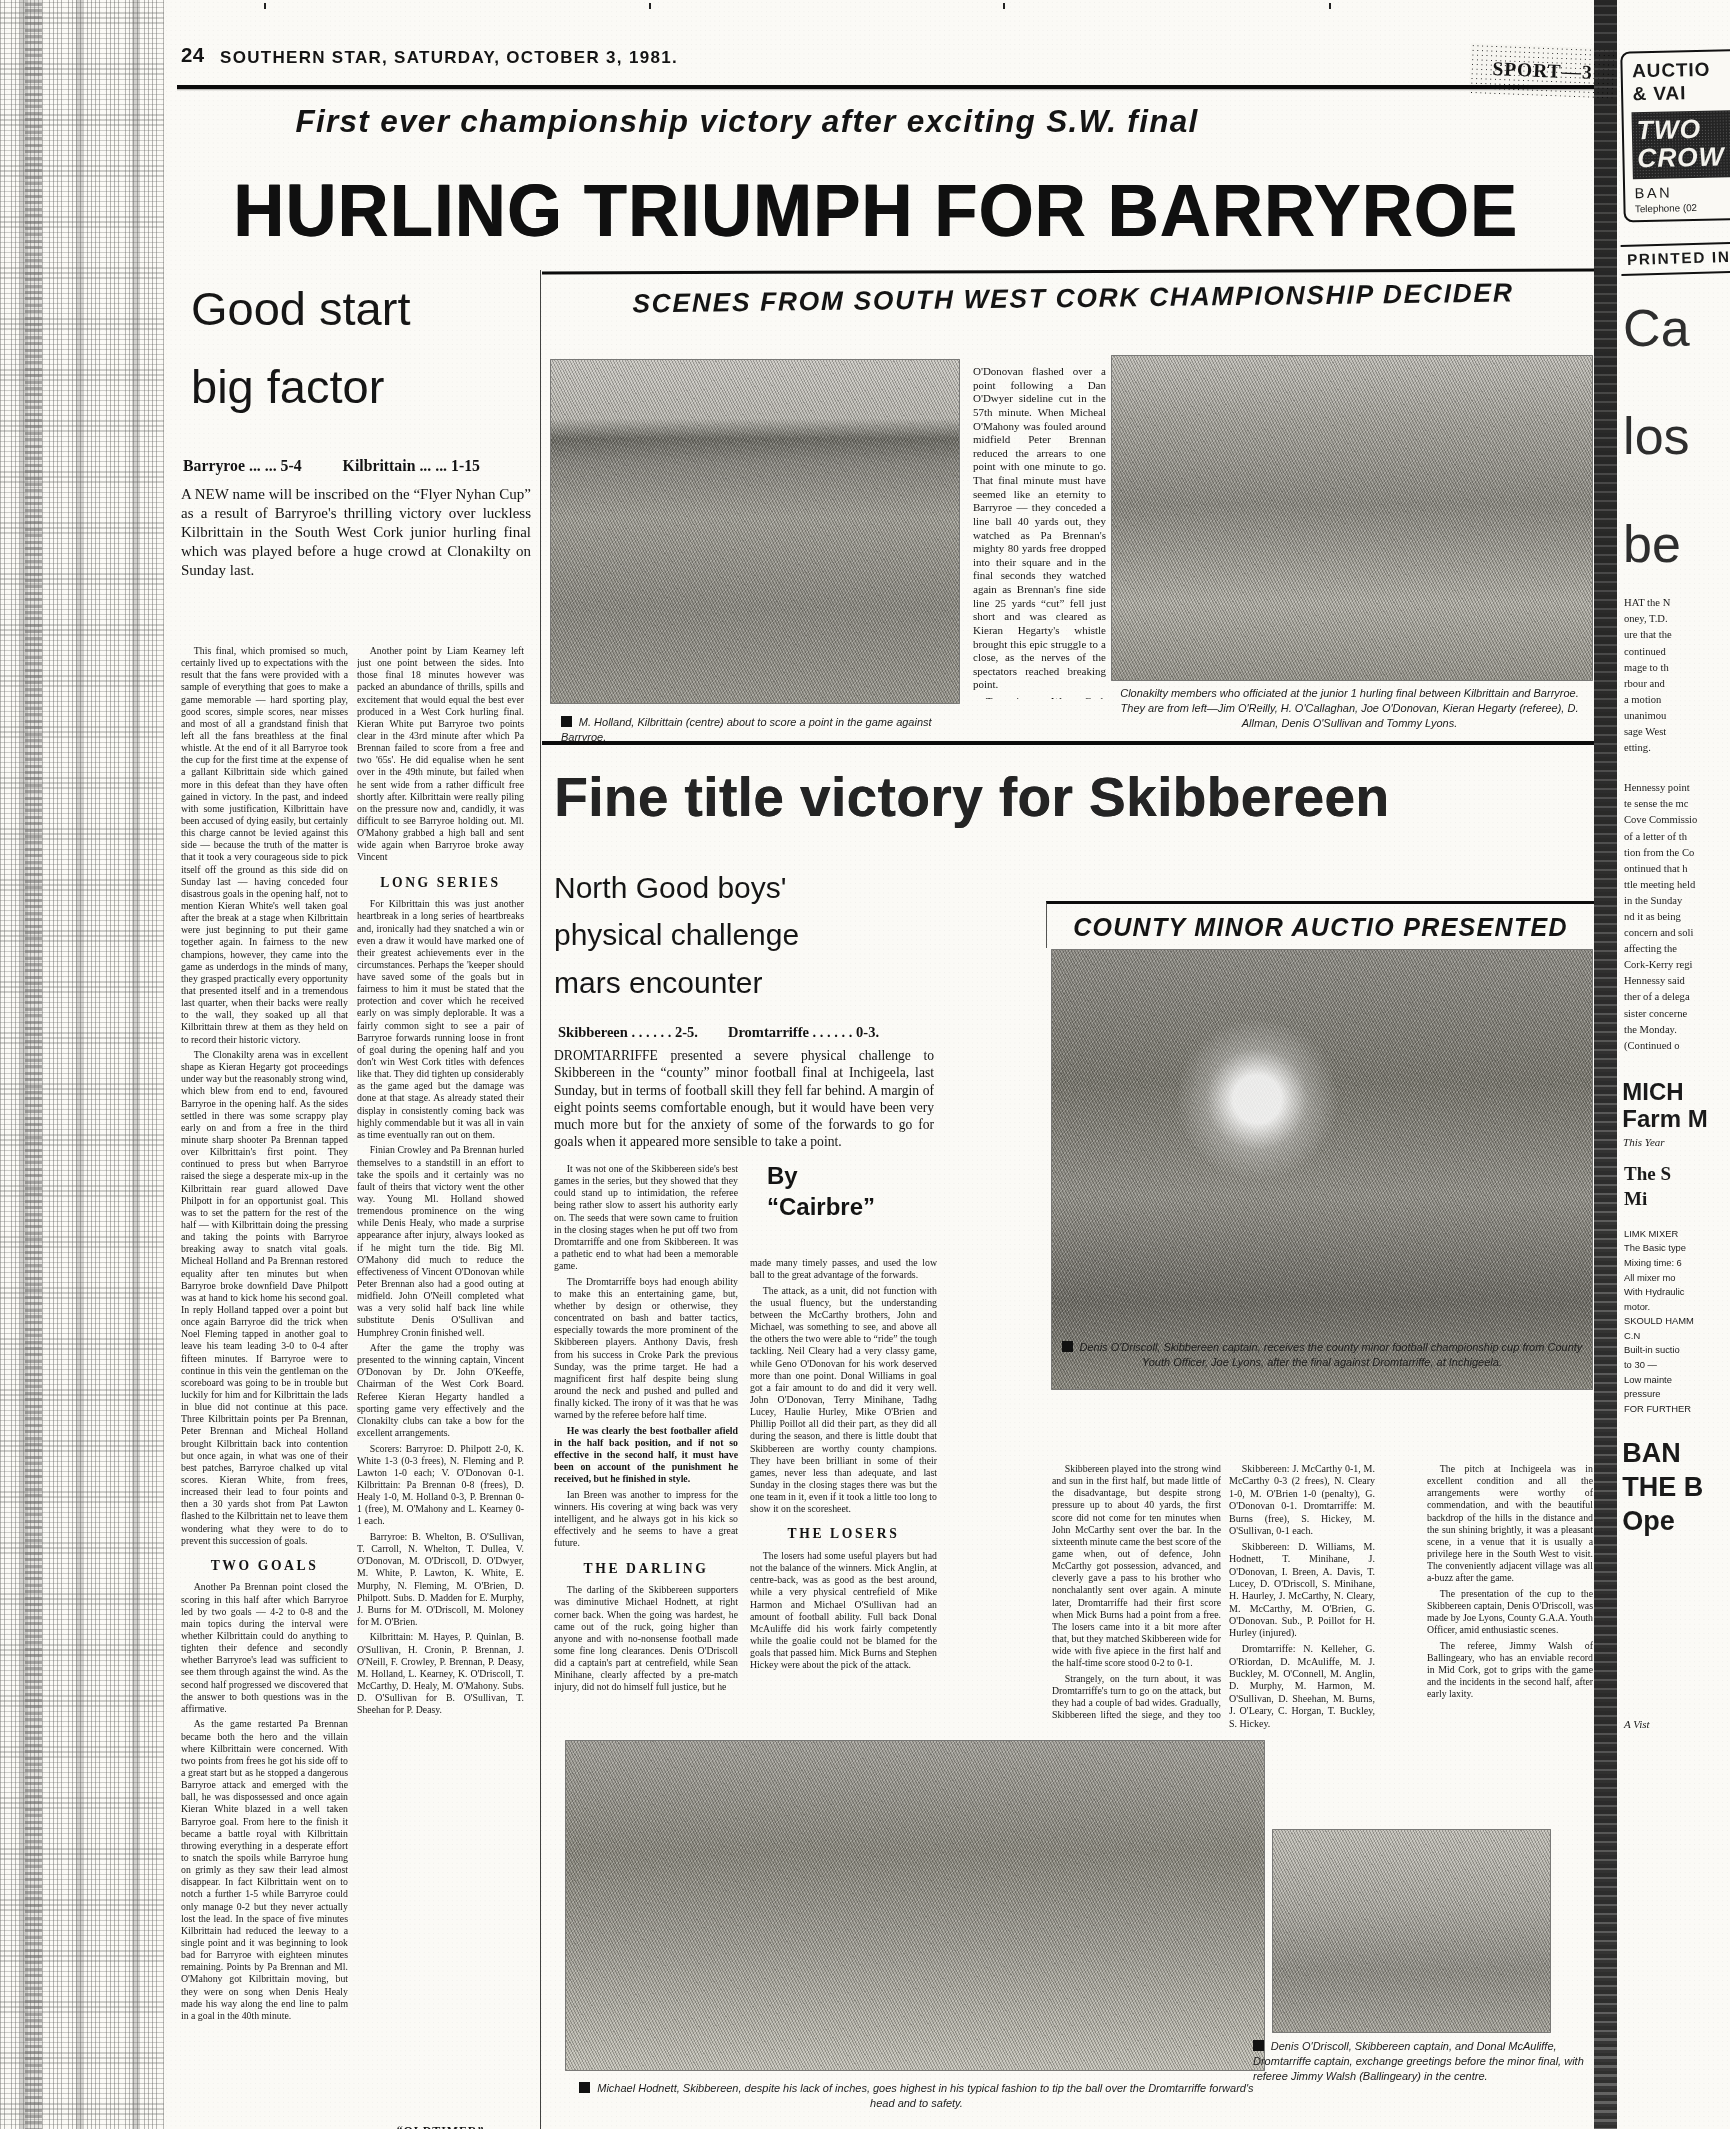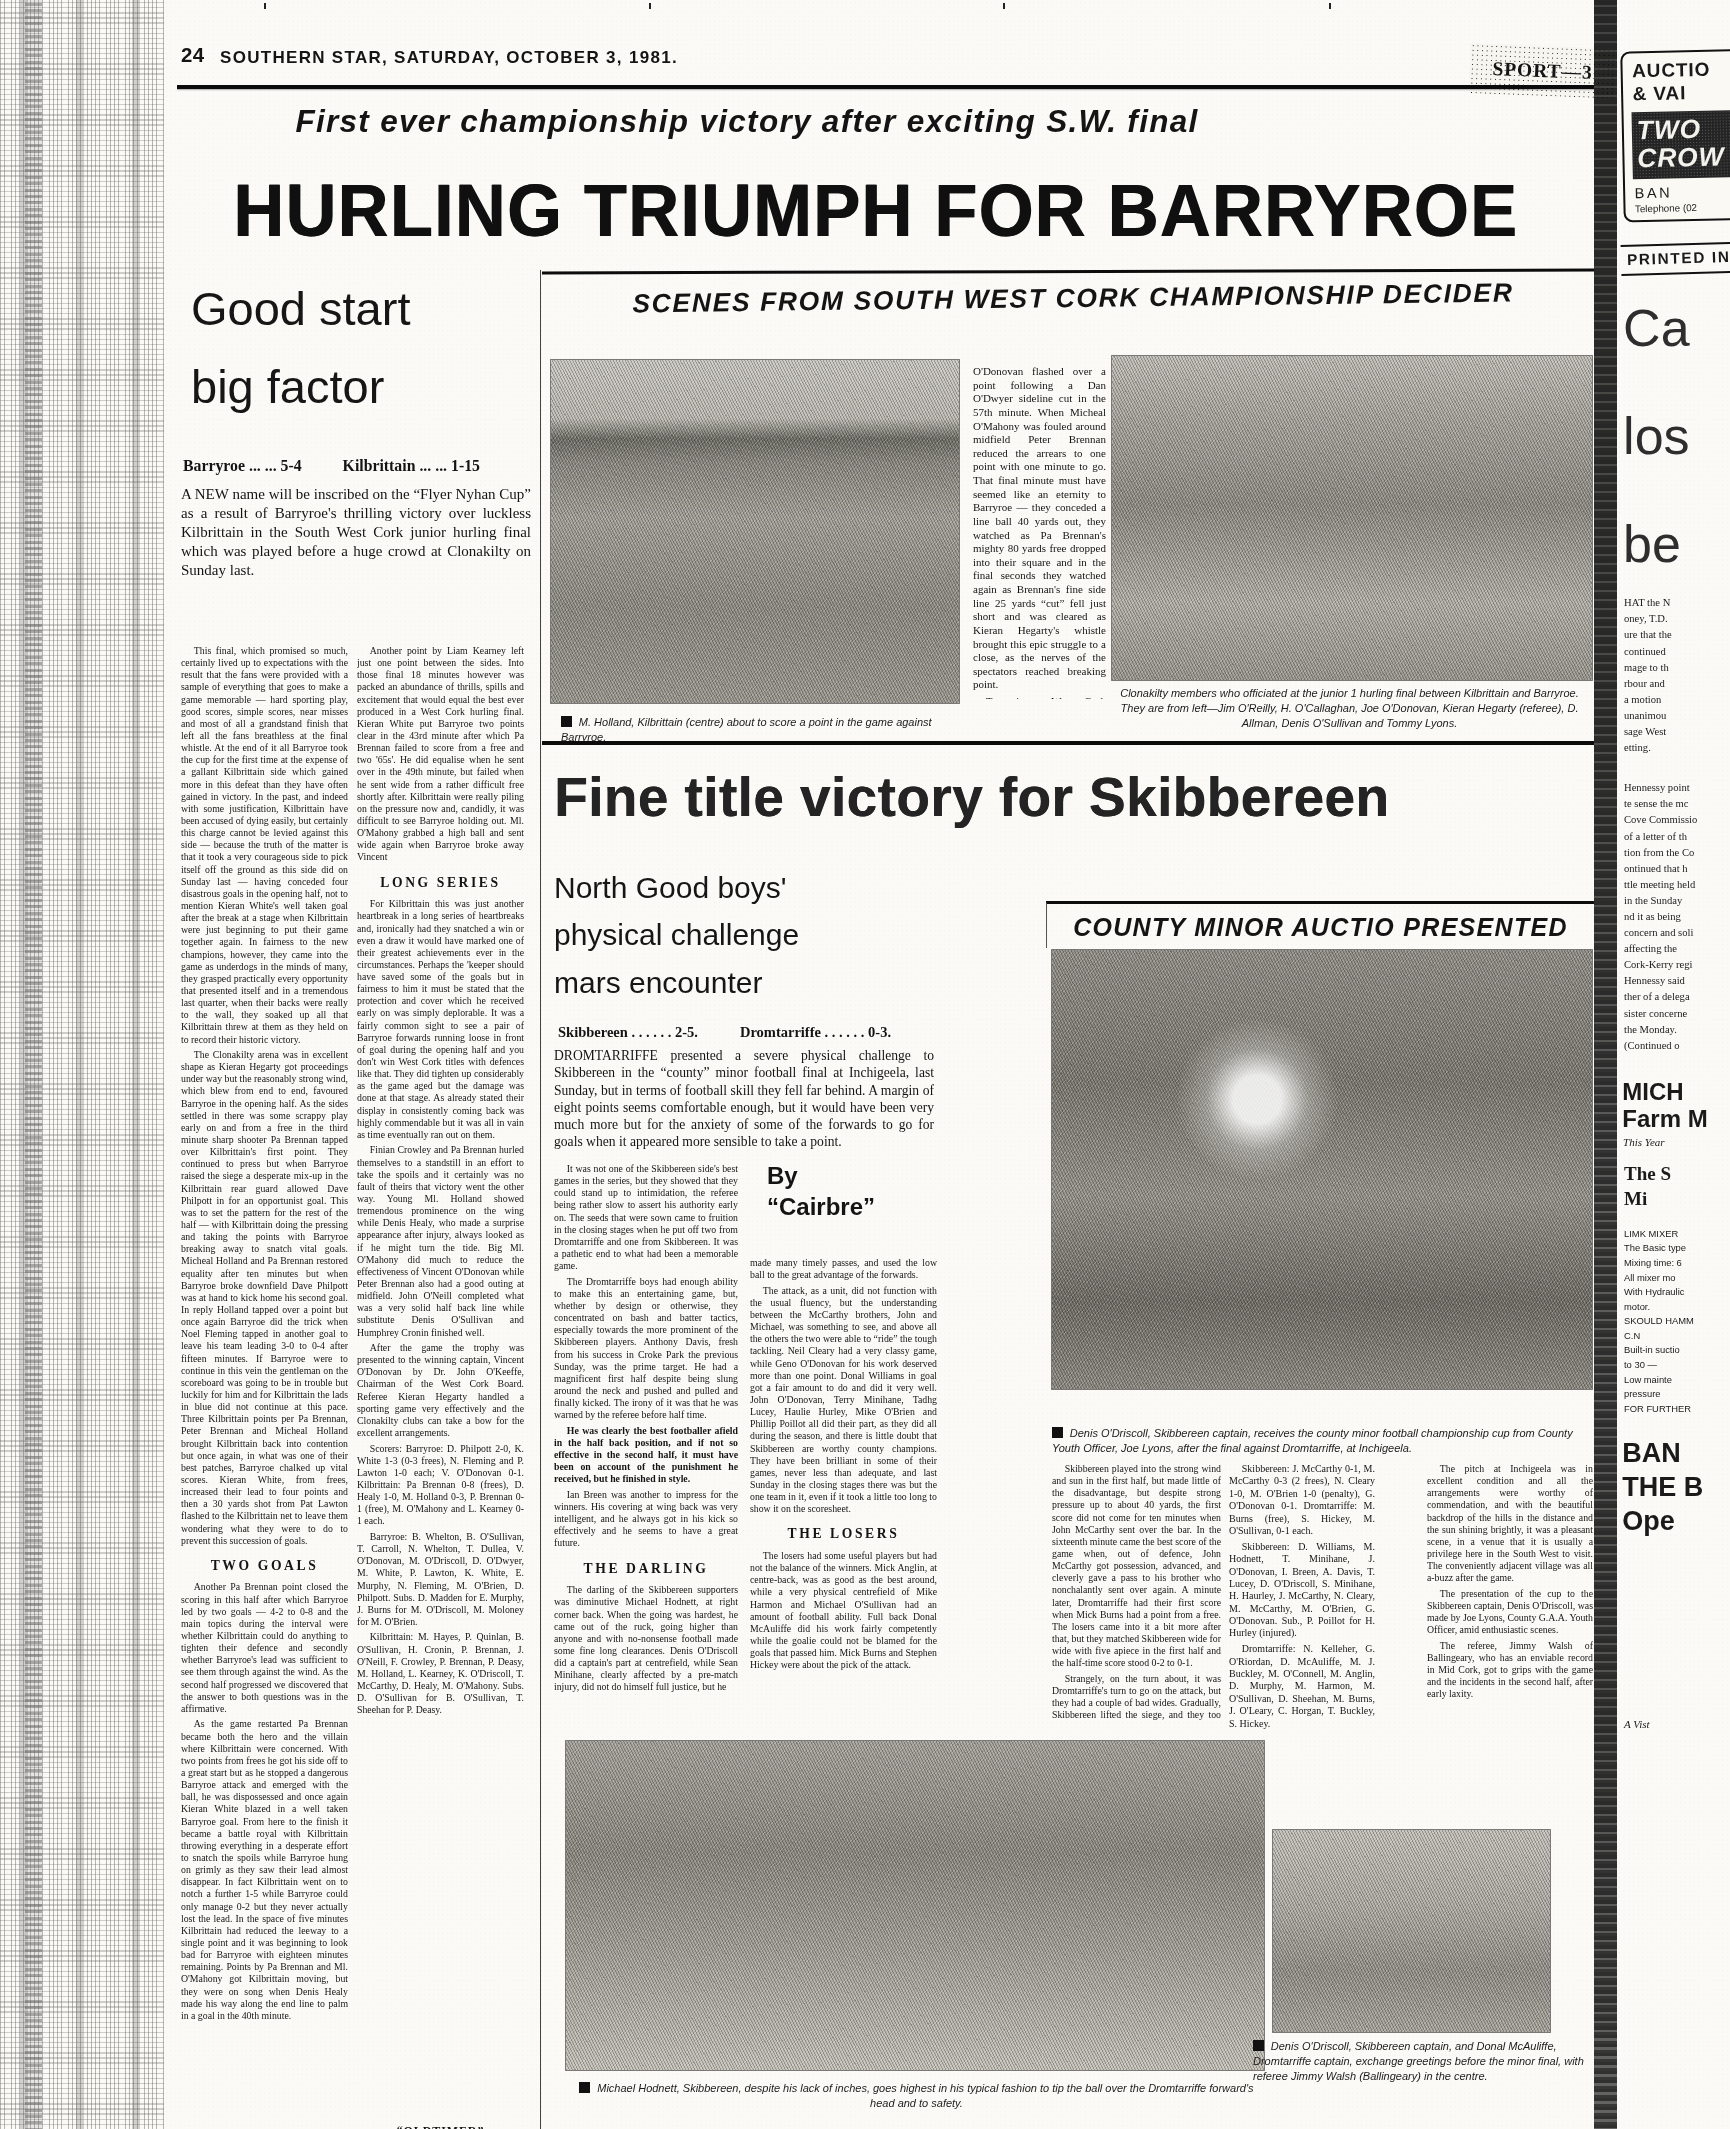--- a/index.html
+++ b/index.html
@@ -71,32 +71,32 @@
     background:linear-gradient(180deg,#918f88 0%,#7b7970 30%,#95938b 56%,#6f6d66 80%,#8c8a80 100%);}
   .photo3 .glow{position:absolute;inset:0;background:radial-gradient(circle at 38% 34%, rgba(255,255,255,.85) 0 24px, rgba(255,255,255,.25) 51px, transparent 81px);}
   .photo4{left:566px;top:1741px;width:698px;height:329px;
     background:linear-gradient(180deg,#a5a39c 0%,#8c8a80 34%,#a09e95 60%,#b6b4aa 84%,#c5c3b9 100%);}
   .photo5{left:1273px;top:1830px;width:277px;height:202px;
     background:linear-gradient(180deg,#c3c1b9 0%,#afada5 38%,#939189 70%,#a7a59c 100%);}
   .cap{position:absolute;font:italic 400 11px/1.35 "Liberation Sans",sans-serif;color:#1b1b1b;}
   .cap .mark{display:inline-block;width:11px;height:11px;background:#111;margin-right:6.8px;vertical-align:-1.3px;}
   .cap1{left:561px;top:715px;width:400px;}
   .cap2{left:1107px;top:686px;width:485px;text-align:center;}
-  .cap3{left:1052px;top:1426px;width:540px;}
+  .cap3{left:1052px;top:1340px;width:540px;text-align:center;}
   .cap4{left:576px;top:2081px;width:681px;text-align:center;}
   .cap5{left:1253px;top:2039px;width:341px;text-align:left;}
   
   .rule-mid{position:absolute;left:542px;top:741px;width:1052px;height:3.8px;background:#0c0c0c;}
   .fine{position:absolute;left:554px;top:765px;font:700 55px "Liberation Sans",sans-serif;
     letter-spacing:0.4px;color:#242424;white-space:nowrap;text-shadow:0.4px 0 0 #242424;}
   .north div{font:400 30px/1.58 "Liberation Sans",sans-serif;color:#161616;white-space:nowrap;}
   .north{position:absolute;left:554px;top:864px;}
   .trophy-box{position:absolute;left:1046px;top:901px;width:547px;border-top:3px solid #0d0d0d;border-left:1.3px solid rgba(13,13,13,.7);}
   .county{padding:8.5px 0 6px;text-align:center;font:italic 700 25px "Liberation Sans",sans-serif;letter-spacing:1.3px;white-space:nowrap;}
-  .scoreS{position:absolute;left:558px;top:1024px;width:375px;display:flex;gap:42px;
+  .scoreS{position:absolute;left:558px;top:1024px;width:375px;display:flex;gap:30px;
     font:700 14.5px "Liberation Serif",serif;white-space:nowrap;}
   .leadS{position:absolute;left:554px;top:1047px;width:380px;height:112px;overflow:hidden;
     font:400 13.6px/1.27 "Liberation Serif",serif;text-align:justify;}
   .byline{position:absolute;left:767px;top:1160px;font:700 24px/1.3 "Liberation Sans",sans-serif;}
   .colA{left:554px;top:1163px;width:184px;height:558px;}
   .colB{left:750px;top:1257px;width:187px;height:463px;}
   .colC{left:1052px;top:1463px;width:169px;height:257px;}
   .colD{left:1229px;top:1463px;width:146px;height:376px;font-size:10px;}
   .colE{left:1427px;top:1463px;width:166px;height:388px;}
   

